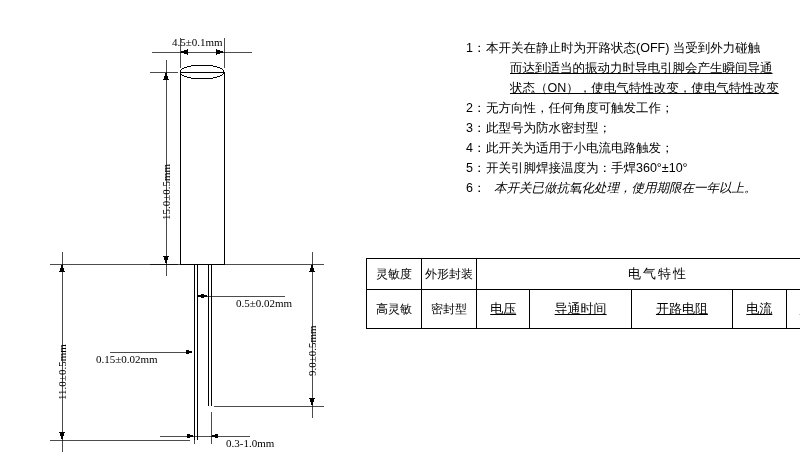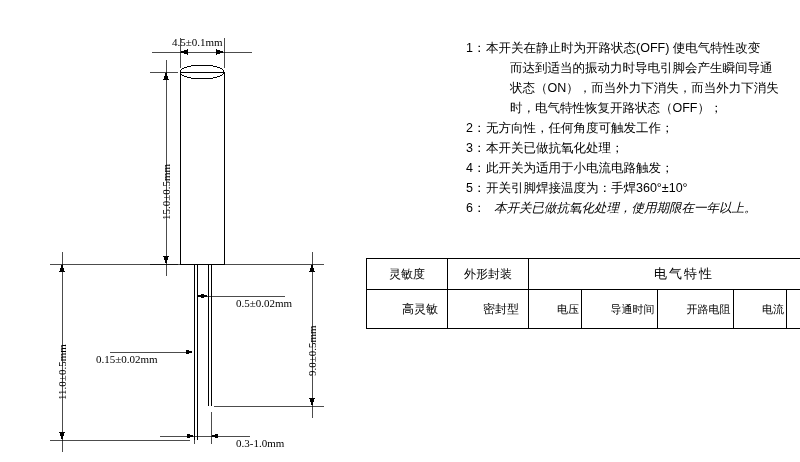--- a/index.html
+++ b/index.html
@@ -64,20 +64,21 @@
     flex: 0 0 auto;
     width: 20px;
     text-align: left;
   }
   .note-body {
     flex: 1 1 auto;
     text-indent: 0;
   }
   .note-cont {
     margin-left: 44px;
+    text-decoration: underline;
   }
 
   
   #spec-table {
     position: absolute;
     left: 366px;
     top: 258px;
     width: 474px;
     border-collapse: collapse;
     font-family: "Liberation Sans", "DejaVu Sans", sans-serif;
@@ -92,23 +93,23 @@
   }
   #spec-table .hdr-left {
     font-size: 12px;
     width: 52px;
   }
   #spec-table .big-title {
     font-size: 13px;
     letter-spacing: 2px;
     height: 26px;
   }
-  #spec-table .r2 td { height: 34px; padding-left: 27px; }
+  #spec-table .r2 td { height: 34px; }
   #spec-table .r3 td { height: 26px; font-size: 12px; }
-  #spec-table .c-main { font-size: 11px; }
+  #spec-table .c-main { font-size: 13px; text-decoration: underline; }
 </style>
 </head>
 <body>
 
 <div id="root">
 
   <div id="drawing">
     <svg width="440" height="462" viewBox="0 0 440 462">
       <g stroke="#000" fill="none" stroke-width="1" shape-rendering="crispEdges">
 
@@ -171,41 +172,40 @@
     <div class="dim-text rot-text" style="left:160px; top:220px; transform: rotate(-90deg);">15.0±0.5mm</div>
 
     <div class="dim-text rot-text" style="left:56px; top:400px; transform: rotate(-90deg);">11.0±0.5mm</div>
 
     <div class="dim-text rot-text" style="left:306px; top:376px; transform: rotate(-90deg);">9.0±0.5mm</div>
 
     <div class="dim-text" style="left:236px; top:297px;">0.5±0.02mm</div>
 
     <div class="dim-text" style="left:96px; top:353px;">0.15±0.02mm</div>
 
-    <div class="dim-text" style="left:236px; top:437px;">0.3-1.0mm</div>
+    <div class="dim-text" style="left:226px; top:437px;">0.3-1.0mm</div>
   </div>
 
   <div id="notes">
 
     <div class="note-row">
       <div class="note-num">1：</div>
-      <div class="note-body">本开关在静止时为开路状态(OFF) 使电气特性改变</div>
+      <div class="note-body">本开关在静止时为开路状态(OFF) 当受到外力碰触</div>
     </div>
     <div class="note-cont">而达到适当的振动力时导电引脚会产生瞬间导通</div>
-    <div class="note-cont">状态（ON），而当外力下消失，而当外力下消失</div>
-    <div class="note-cont">时，电气特性恢复开路状态（OFF）；</div>
+    <div class="note-cont">状态（ON），使电气特性改变，使电气特性改变</div>
 
     <div class="note-row">
       <div class="note-num">2：</div>
       <div class="note-body">无方向性，任何角度可触发工作；</div>
     </div>
 
     <div class="note-row">
       <div class="note-num">3：</div>
-      <div class="note-body">本开关已做抗氧化处理；</div>
+      <div class="note-body">此型号为防水密封型；</div>
     </div>
 
     <div class="note-row">
       <div class="note-num">4：</div>
       <div class="note-body">此开关为适用于小电流电路触发；</div>
     </div>
 
     <div class="note-row">
       <div class="note-num">5：</div>
       <div class="note-body">开关引脚焊接温度为：手焊360°±10°</div>

